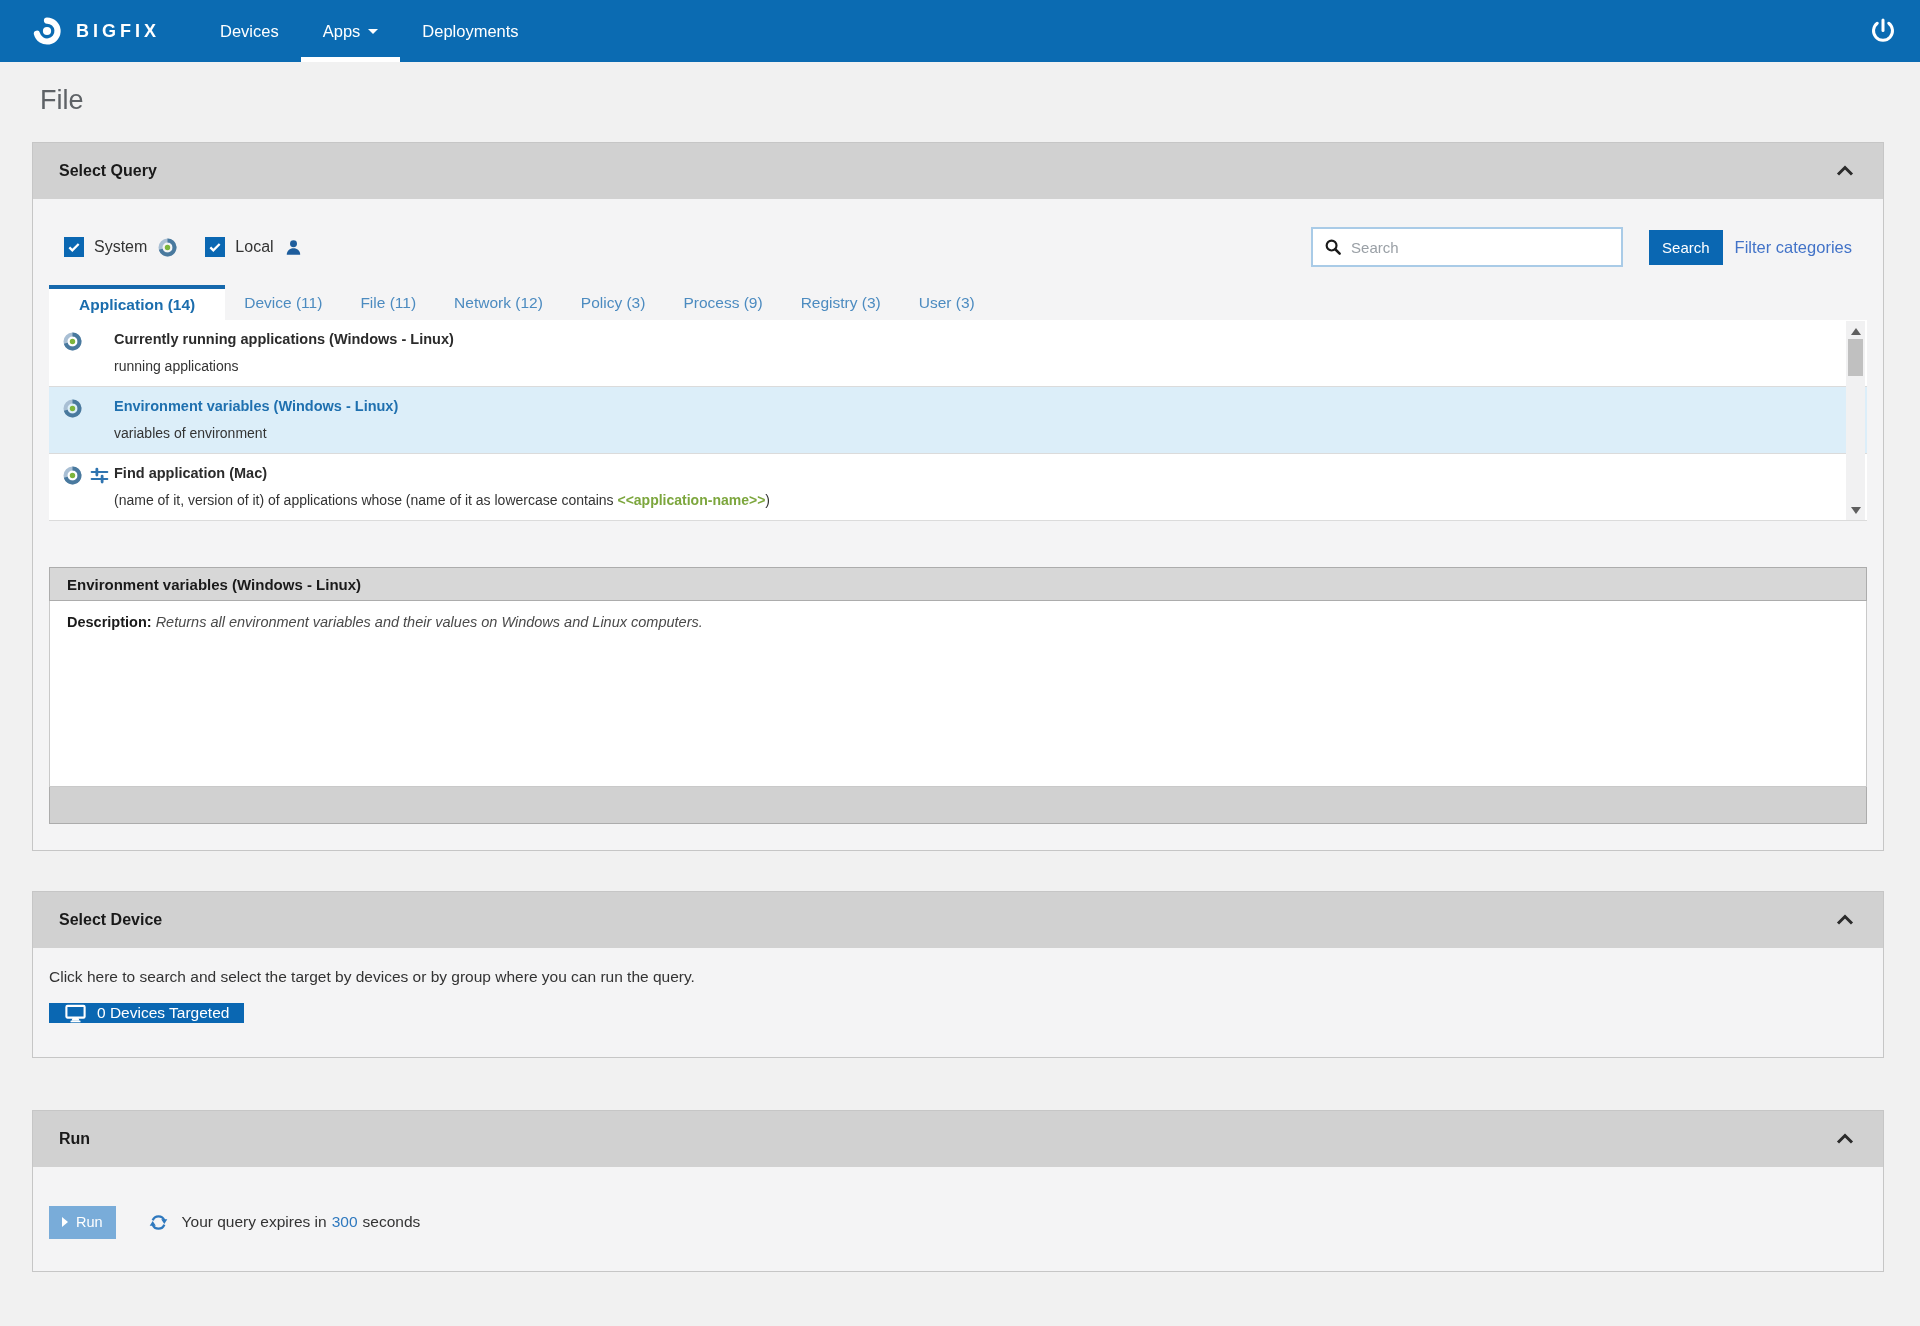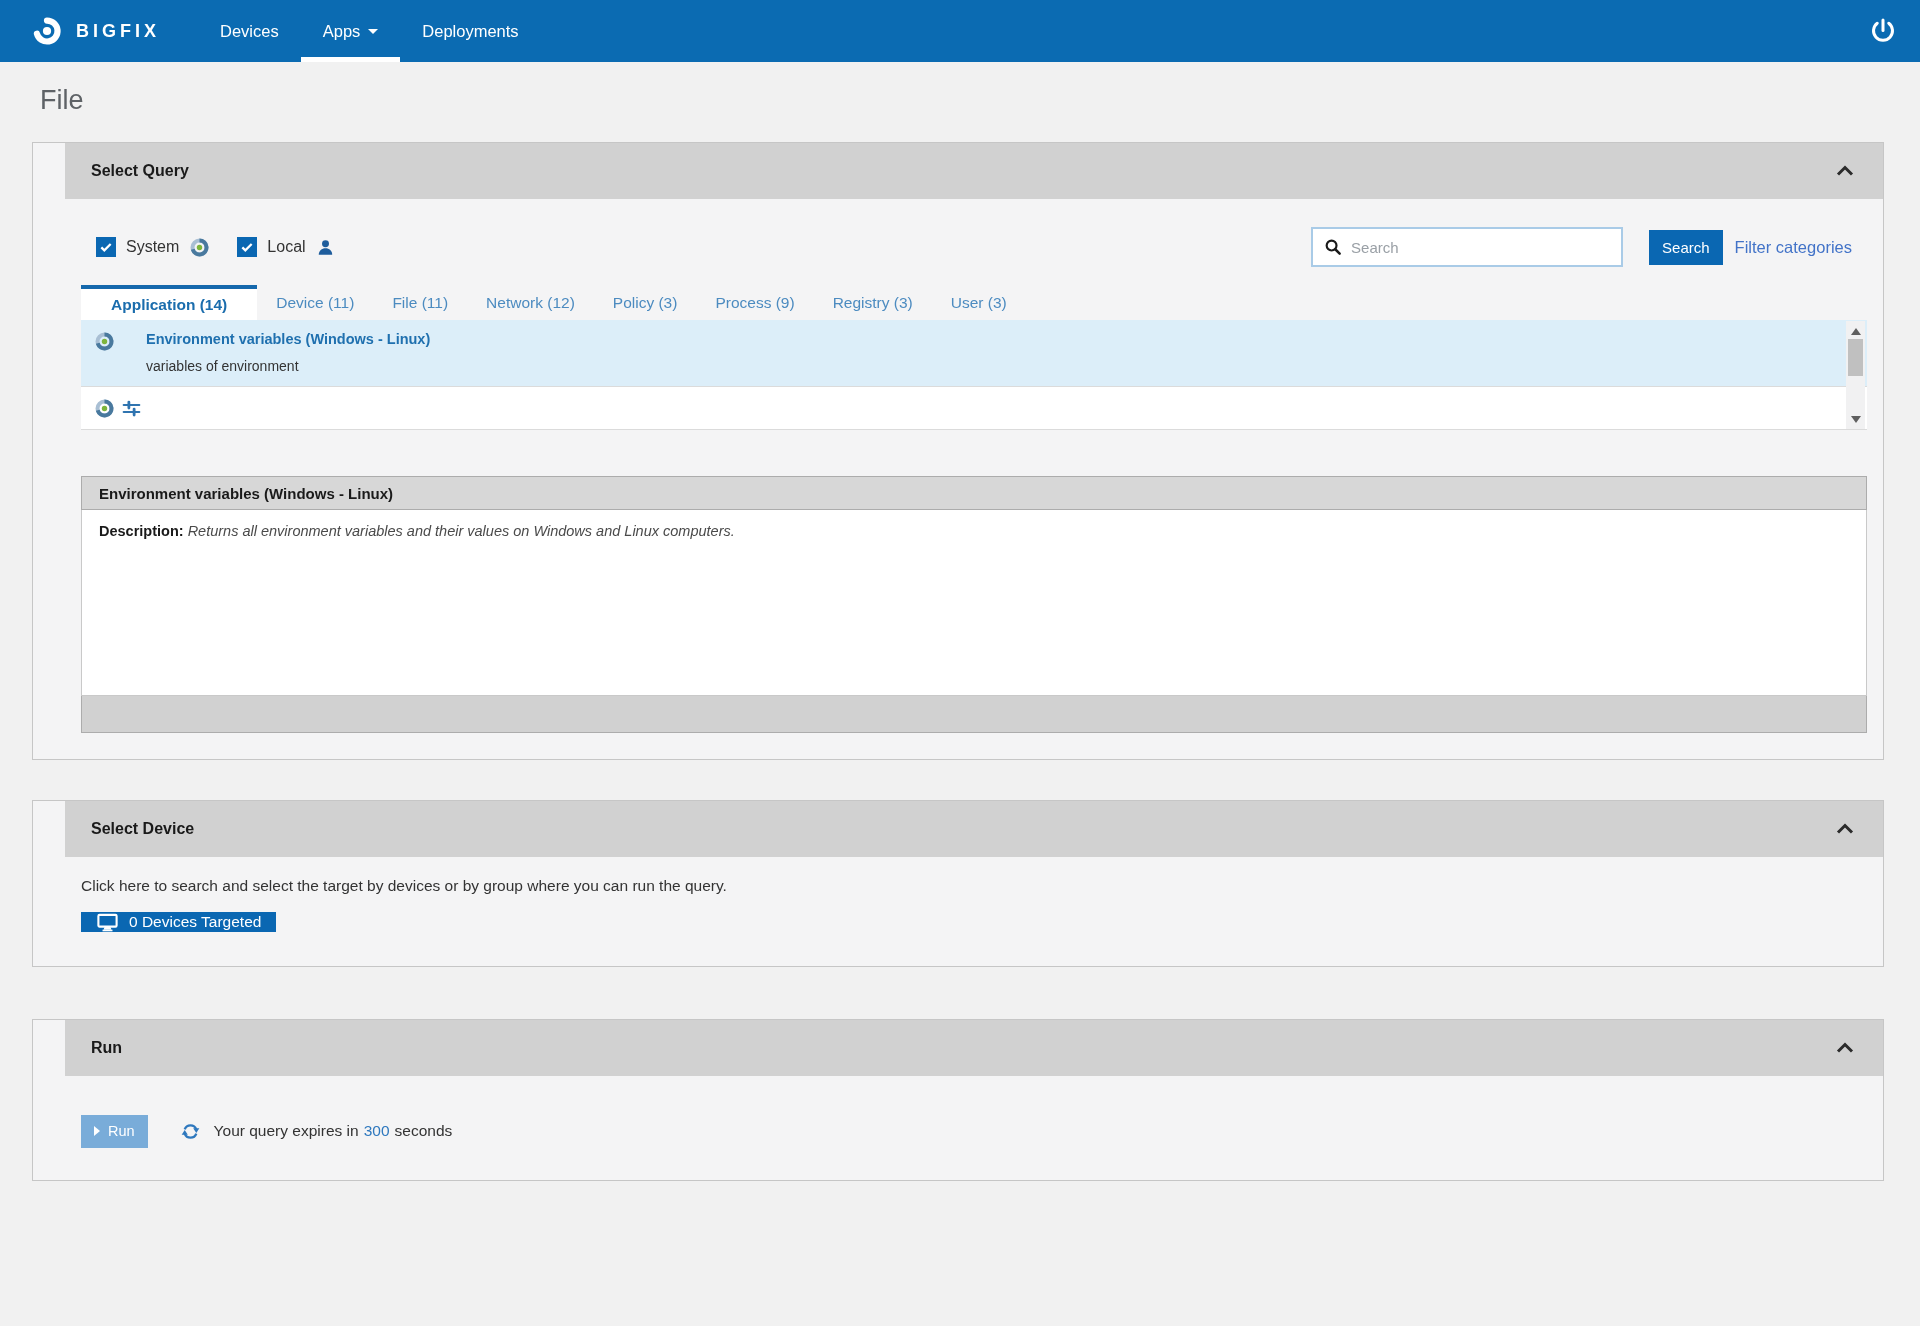--- a/index.html
+++ b/index.html
@@ -16,21 +16,21 @@
   .brand{display:flex;align-items:center;gap:12px;cursor:pointer;}
   .brand-text{color:#fff;font-size:18px;font-weight:bold;letter-spacing:4px;}
   .nav-items{display:flex;height:62px;margin-left:38px;}
   .nav-item{position:relative;display:flex;align-items:center;padding:0 22px;color:#fff;font-size:16.5px;text-decoration:none;cursor:pointer;}
   .nav-item.active::after{content:"";position:absolute;left:0;right:0;bottom:0;height:5px;background:#fff;}
   .caret{width:0;height:0;border-left:5px solid transparent;border-right:5px solid transparent;border-top:5px solid #fff;margin-left:8px;}
   .nav-right{margin-left:auto;padding-right:22px;display:flex;align-items:center;cursor:pointer;}
 
   
   .page-title{font-size:27px;font-weight:400;color:#5E6266;margin:23px 0 26px 40px;}
-  .panel{margin:0 36px 0 32px;background:#F4F4F5;border:1px solid #C6C6C6;padding-left:32px;}
+  .panel{margin:0 36px 0 32px;background:#F4F4F5;border:1px solid #C6C6C6;}
   .panel-h{height:56px;background:#D1D1D1;display:flex;align-items:center;padding:0 26px;}
   .panel-h .ttl{font-weight:bold;font-size:16px;color:#1a1a1a;}
   .panel-h .chev{margin-left:auto;display:flex;cursor:pointer;}
 
   
   .sq-body{padding:26px 16px;}
   .filter-row{display:flex;align-items:center;margin:2px 15px 0;}
   .cbx-label{display:flex;align-items:center;gap:10px;margin-right:27px;cursor:pointer;}
   .cbx{width:20px;height:20px;background:var(--accent);display:flex;align-items:center;justify-content:center;flex:none;}
   .cbx-text{font-size:16px;color:#333;}
@@ -167,20 +167,33 @@
       <div class="tab">Device (11)</div>
       <div class="tab">File (11)</div>
       <div class="tab">Network (12)</div>
       <div class="tab">Policy (3)</div>
       <div class="tab">Process (9)</div>
       <div class="tab">Registry (3)</div>
       <div class="tab">User (3)</div>
     </div>
 
     <div class="qlist">
+      <div class="qrow">
+        <div class="qicons">
+          <svg viewBox="0 0 24 24" width="21" height="21">
+            <circle cx="12" cy="12" r="8" fill="none" stroke="#A9BFD4" stroke-width="4.6"></circle>
+            <path d="M12 4 a8 8 0 1 1 -7.7 10.1" fill="none" stroke="#49799E" stroke-width="4.6"></path>
+            <circle cx="12" cy="12" r="3.1" fill="#7DB53C"></circle>
+          </svg>
+        </div>
+        <div class="qtext">
+          <div class="qtitle">Currently running applications (Windows - Linux)</div>
+          <div class="qsub">running applications</div>
+        </div>
+      </div>
       <div class="qrow selected">
         <div class="qicons">
           <svg viewBox="0 0 24 24" width="21" height="21">
             <circle cx="12" cy="12" r="8" fill="none" stroke="#A9BFD4" stroke-width="4.6"></circle>
             <path d="M12 4 a8 8 0 1 1 -7.7 10.1" fill="none" stroke="#49799E" stroke-width="4.6"></path>
             <circle cx="12" cy="12" r="3.1" fill="#7DB53C"></circle>
           </svg>
         </div>
         <div class="qtext">
           <div class="qtitle">Environment variables (Windows - Linux)</div>
@@ -193,20 +206,24 @@
             <circle cx="12" cy="12" r="8" fill="none" stroke="#A9BFD4" stroke-width="4.6"></circle>
             <path d="M12 4 a8 8 0 1 1 -7.7 10.1" fill="none" stroke="#49799E" stroke-width="4.6"></path>
             <circle cx="12" cy="12" r="3.1" fill="#7DB53C"></circle>
           </svg>
           <svg viewBox="0 0 24 24" width="21" height="21" fill="none" stroke="#2F74B0" stroke-linecap="round">
             <path d="M3 8h18" stroke-width="2.2"></path>
             <path d="M9 4.6v6.8" stroke-width="3.2"></path>
             <path d="M3 16h18" stroke-width="2.2"></path>
             <path d="M15 12.6v6.8" stroke-width="3.2"></path>
           </svg>
+        </div>
+        <div class="qtext">
+          <div class="qtitle">Find application (Mac)</div>
+          <div class="qsub"><span>(name of it, version of it) of applications whose (name of it as lowercase contains </span><span class="param">&lt;&lt;application-name&gt;&gt;</span><span>)</span></div>
         </div>
       </div>
 
       <div class="scrollbar">
         <div class="sb-up">
             <div class="tri-up"></div>
           </div>
         <div class="sb-thumb"></div>
         <div class="sb-down">
             <div class="tri-down"></div>

